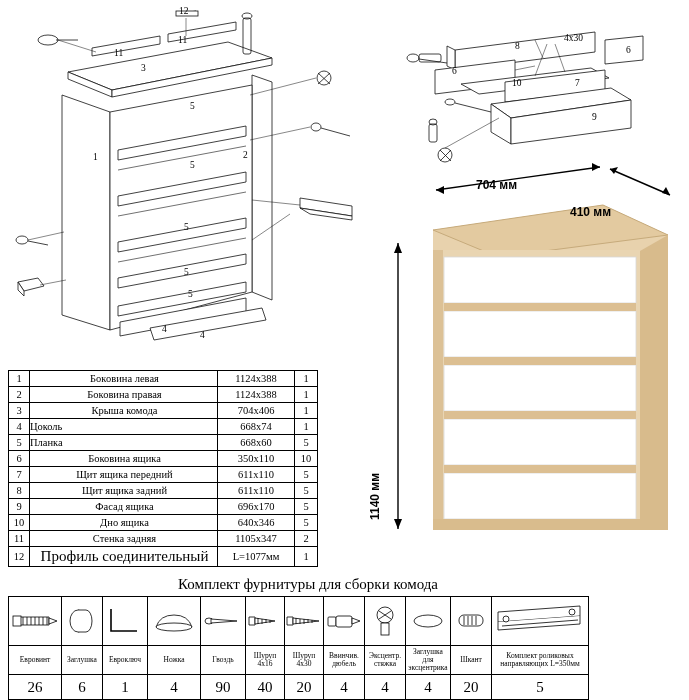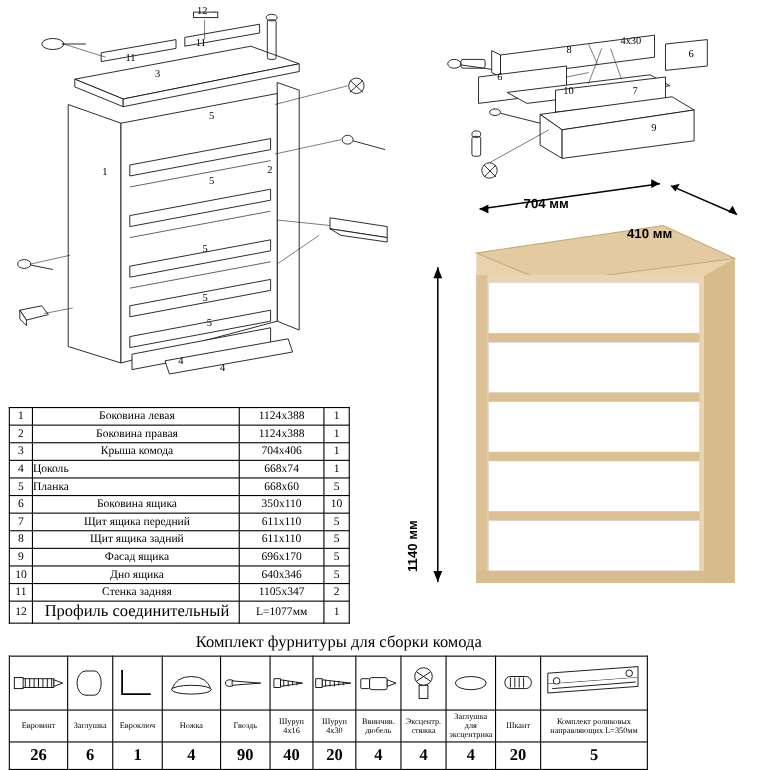--- a/index.html
+++ b/index.html
@@ -35,21 +35,21 @@
   }
 
   
   .hw-table{
     position:absolute;left:8px;top:596px;width:542px;
     border-collapse:collapse;font-size:7.5px;text-align:center;
   }
   .hw-table td{border:1px solid #000;vertical-align:middle;}
   .hw-table tr.icons td{height:48px;padding:0;}
   .hw-table tr.names td{height:26px;padding:1px;line-height:1.08;font-size:7.5px;}
-  .hw-table tr.counts td{height:22px;font-size:15px;font-weight:bold;}
+  .hw-table tr.counts td{height:22px;font-size:15px;font-weight:normal;}
 
   
   .dim-lab{position:absolute;font-family:"Liberation Sans",sans-serif;font-weight:bold;font-size:12px;}
   .dim-vert{
     position:absolute;font-family:"Liberation Sans",sans-serif;font-weight:bold;font-size:12px;
     transform:rotate(-90deg);transform-origin:left top;white-space:nowrap;
   }
 
   
   .enum{position:absolute;font-size:9.5px;font-family:"Liberation Serif",serif;}

